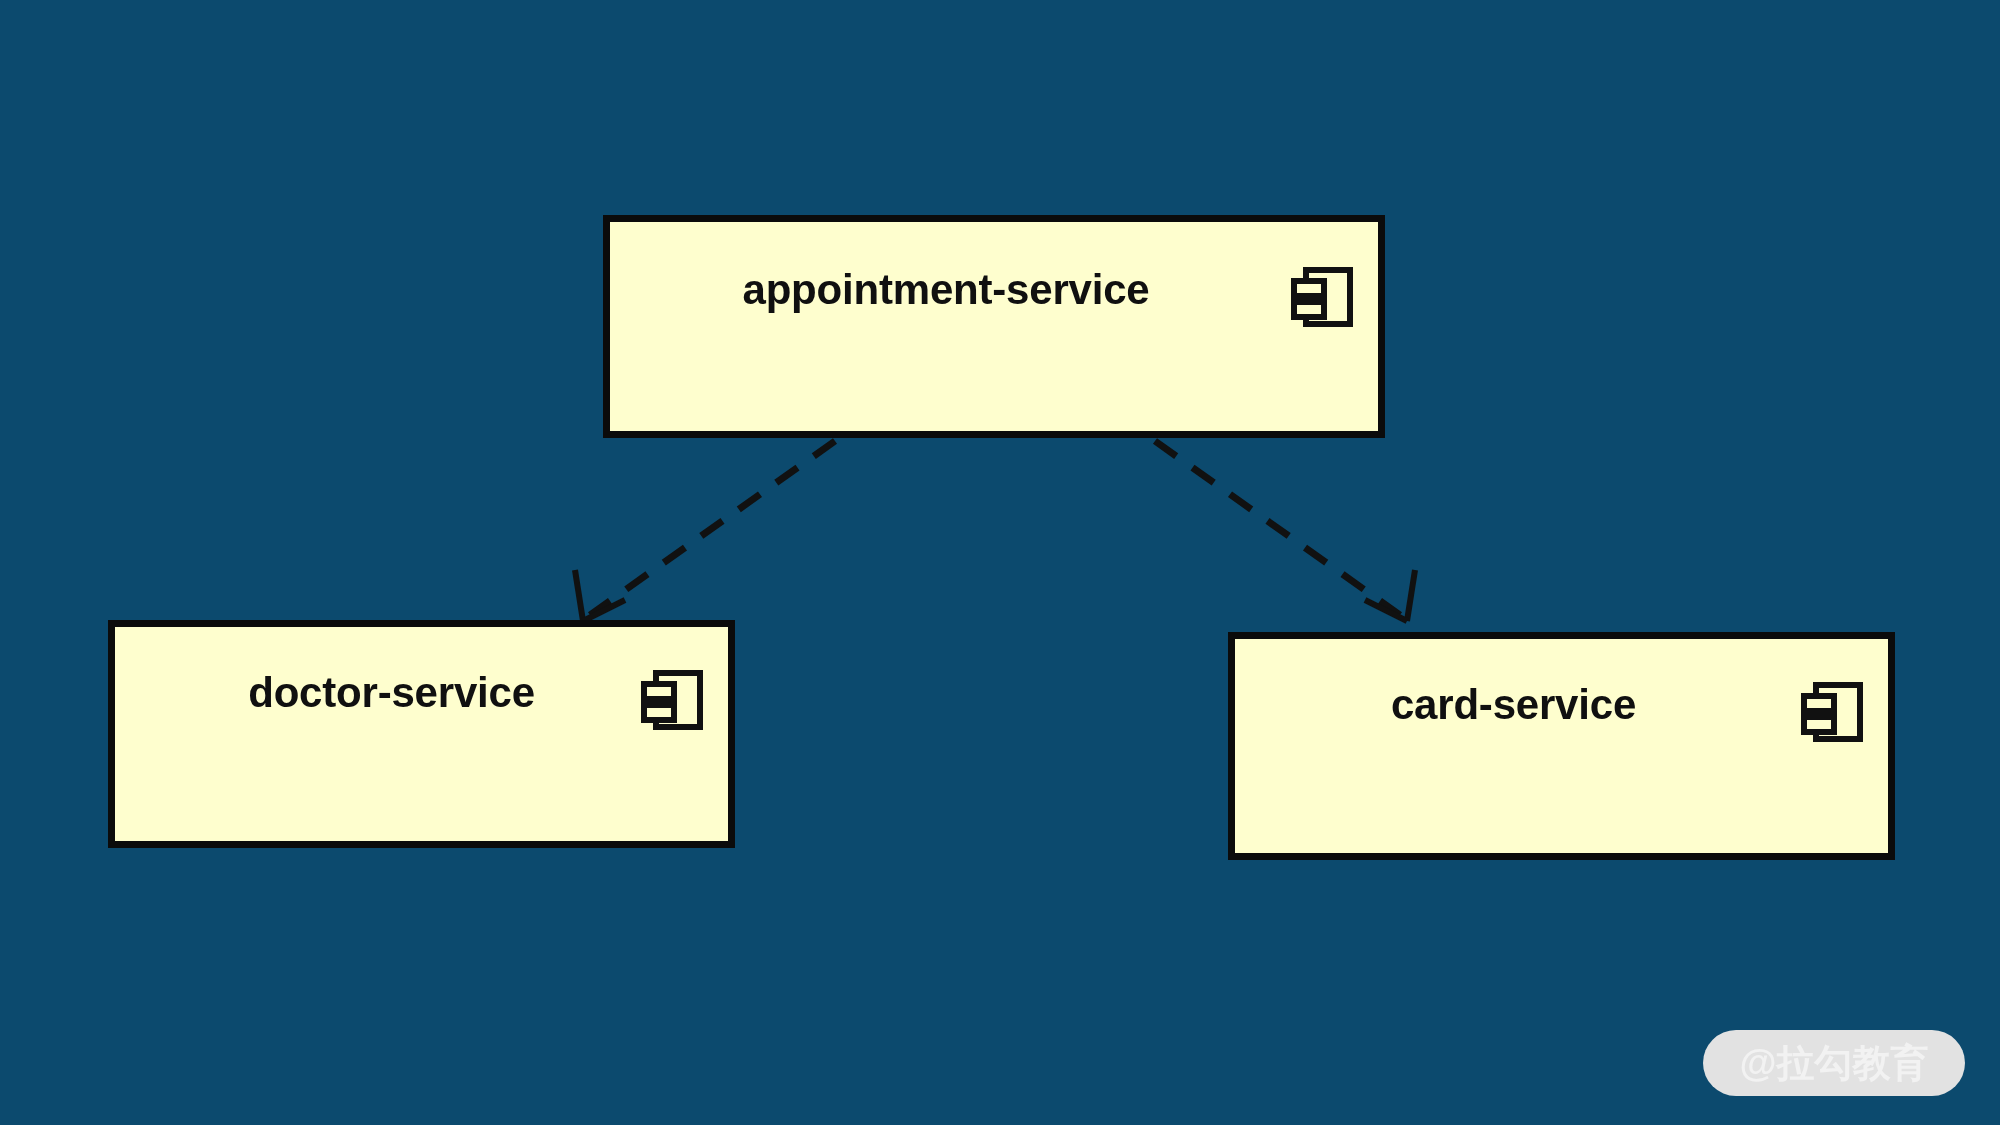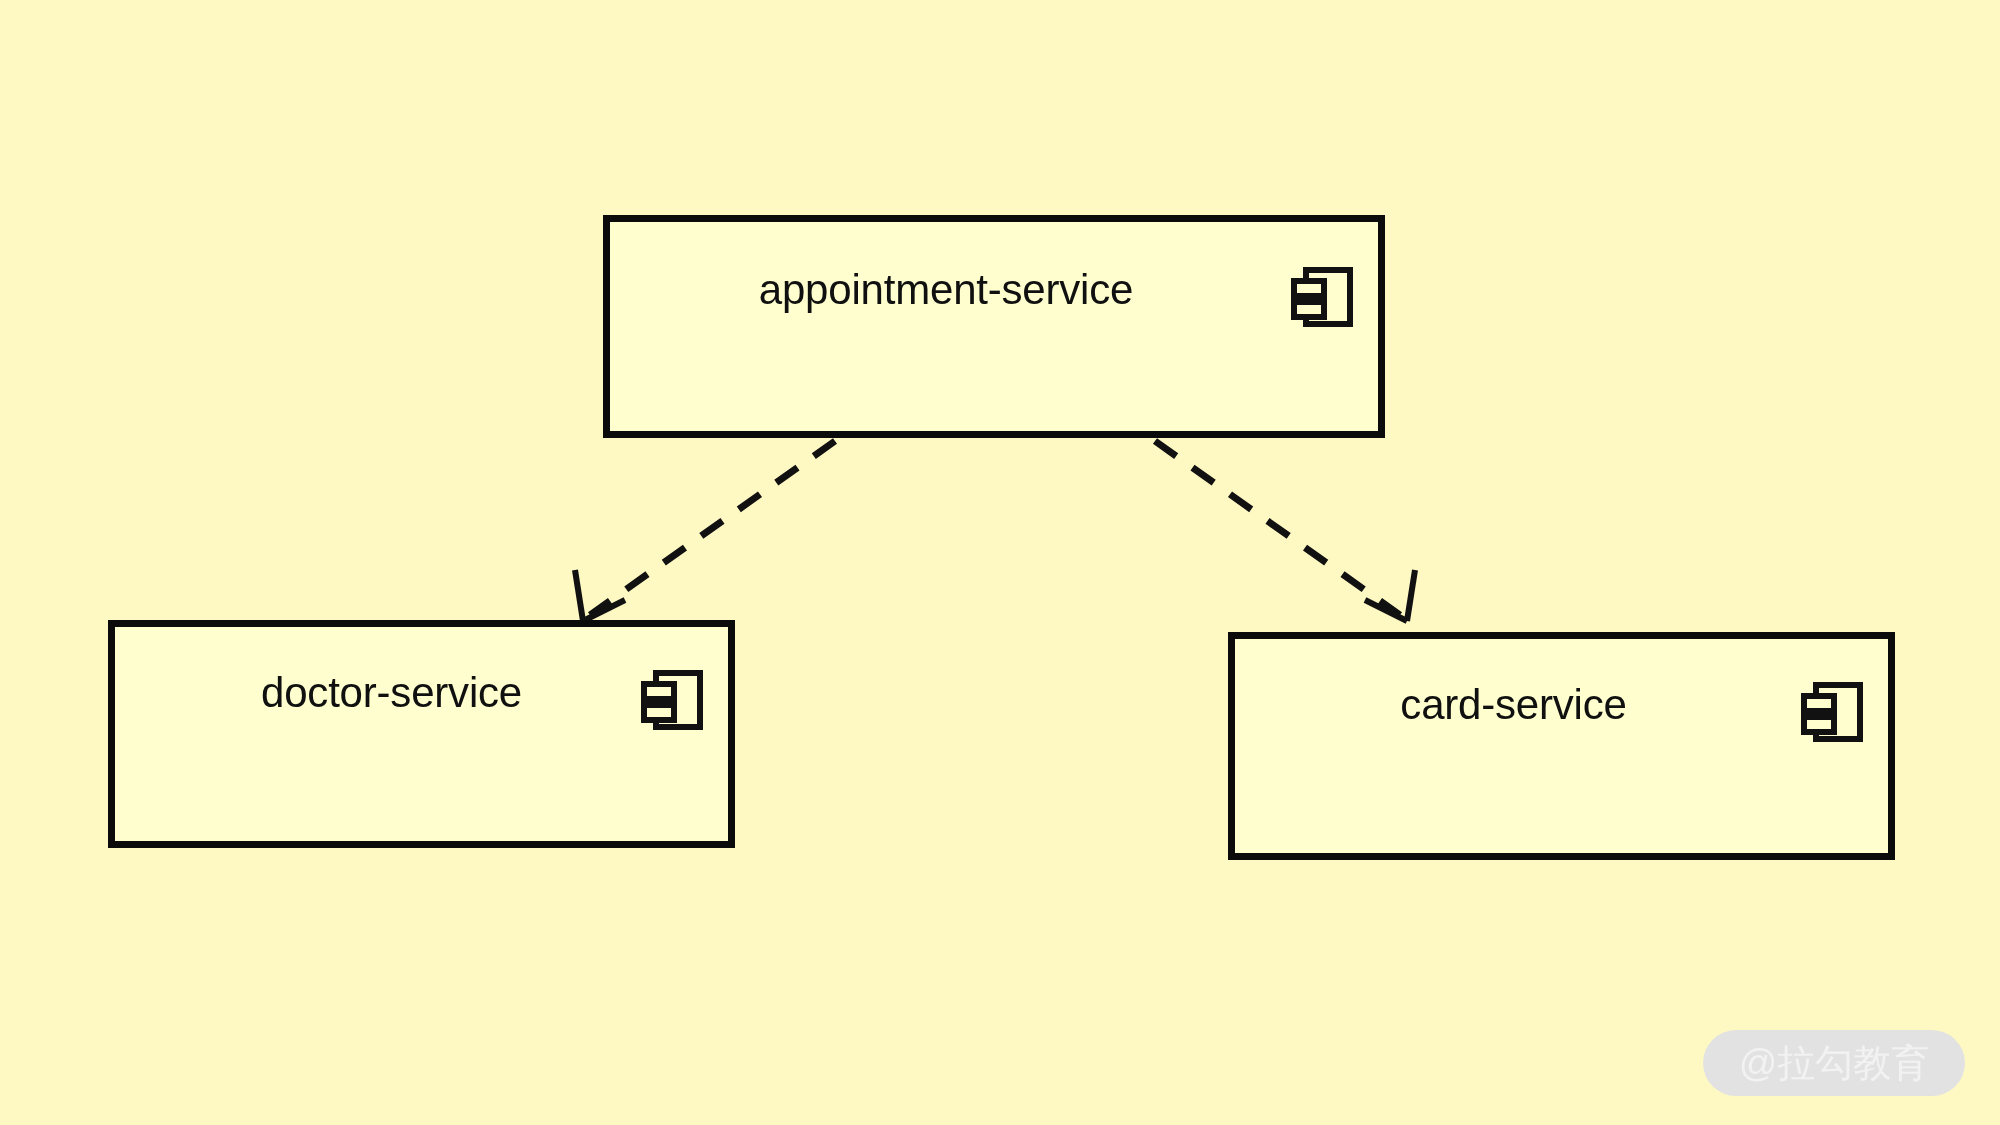--- a/index.html
+++ b/index.html
@@ -8,22 +8,23 @@
     padding: 0;
     background: #ffffff;
   }
   body {
     font-family: "Liberation Sans", "DejaVu Sans", sans-serif;
   }
   #canvas {
     position: relative;
     width: 2000px;
     height: 1125px;
-    background: #fef9c3;
+    background: #0c4a6e;
     overflow: hidden;
+    font-weight: bold;
   }
   #edge-layer {
     position: absolute;
     left: 0;
     top: 0;
     width: 2000px;
     height: 1125px;
     pointer-events: none;
   }
   .component {

